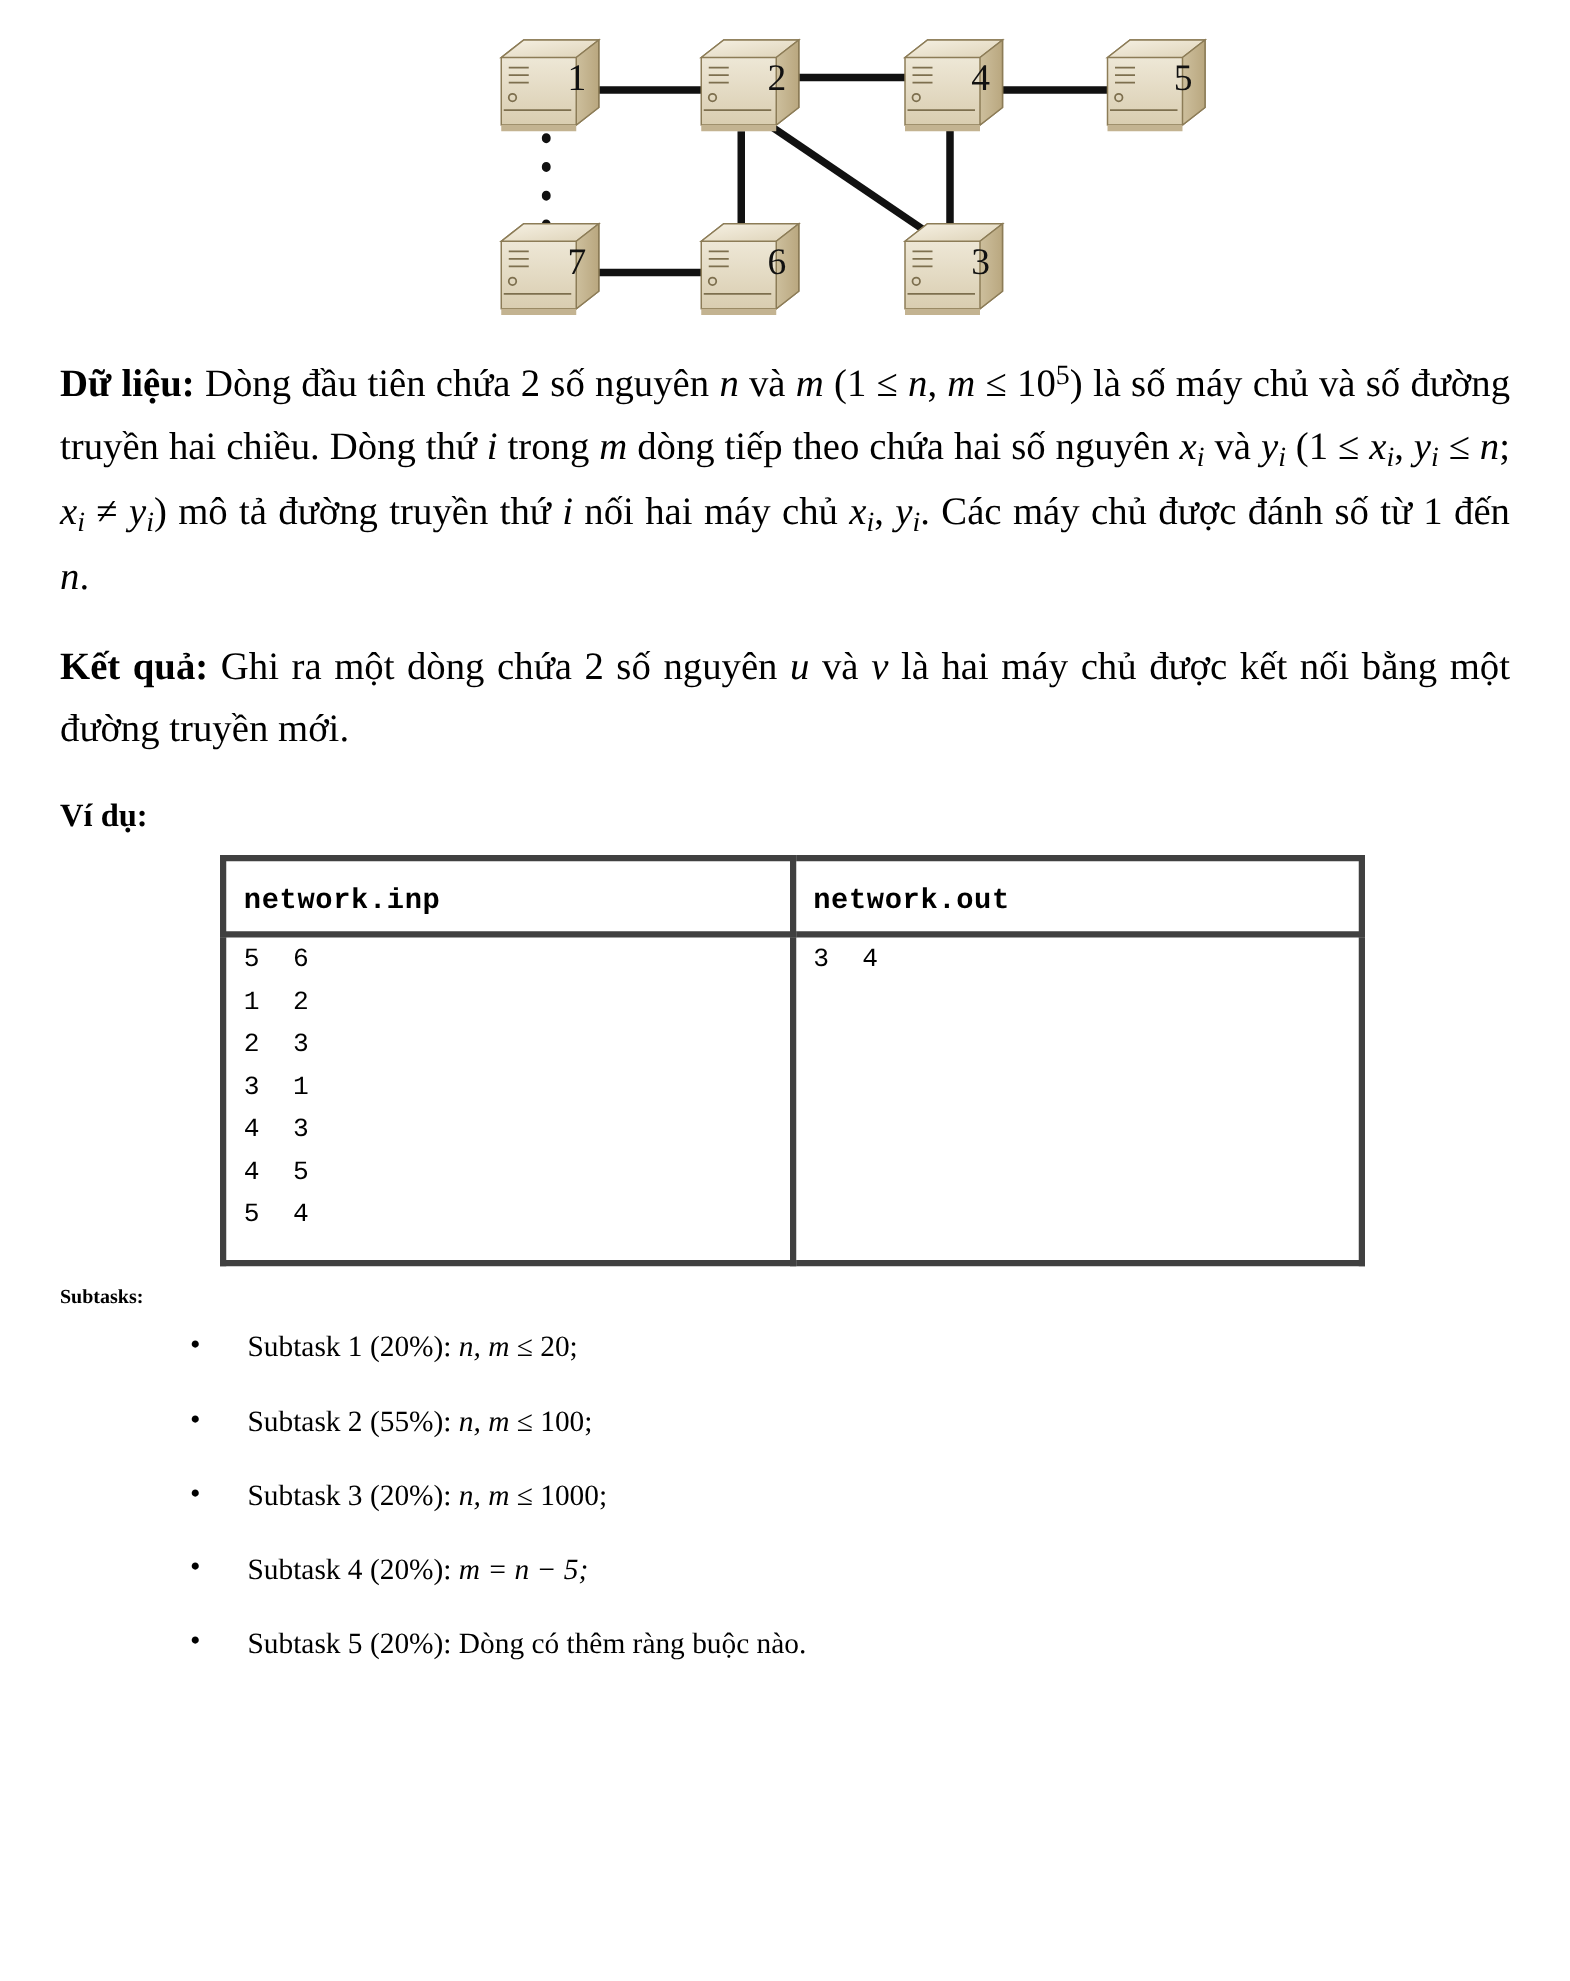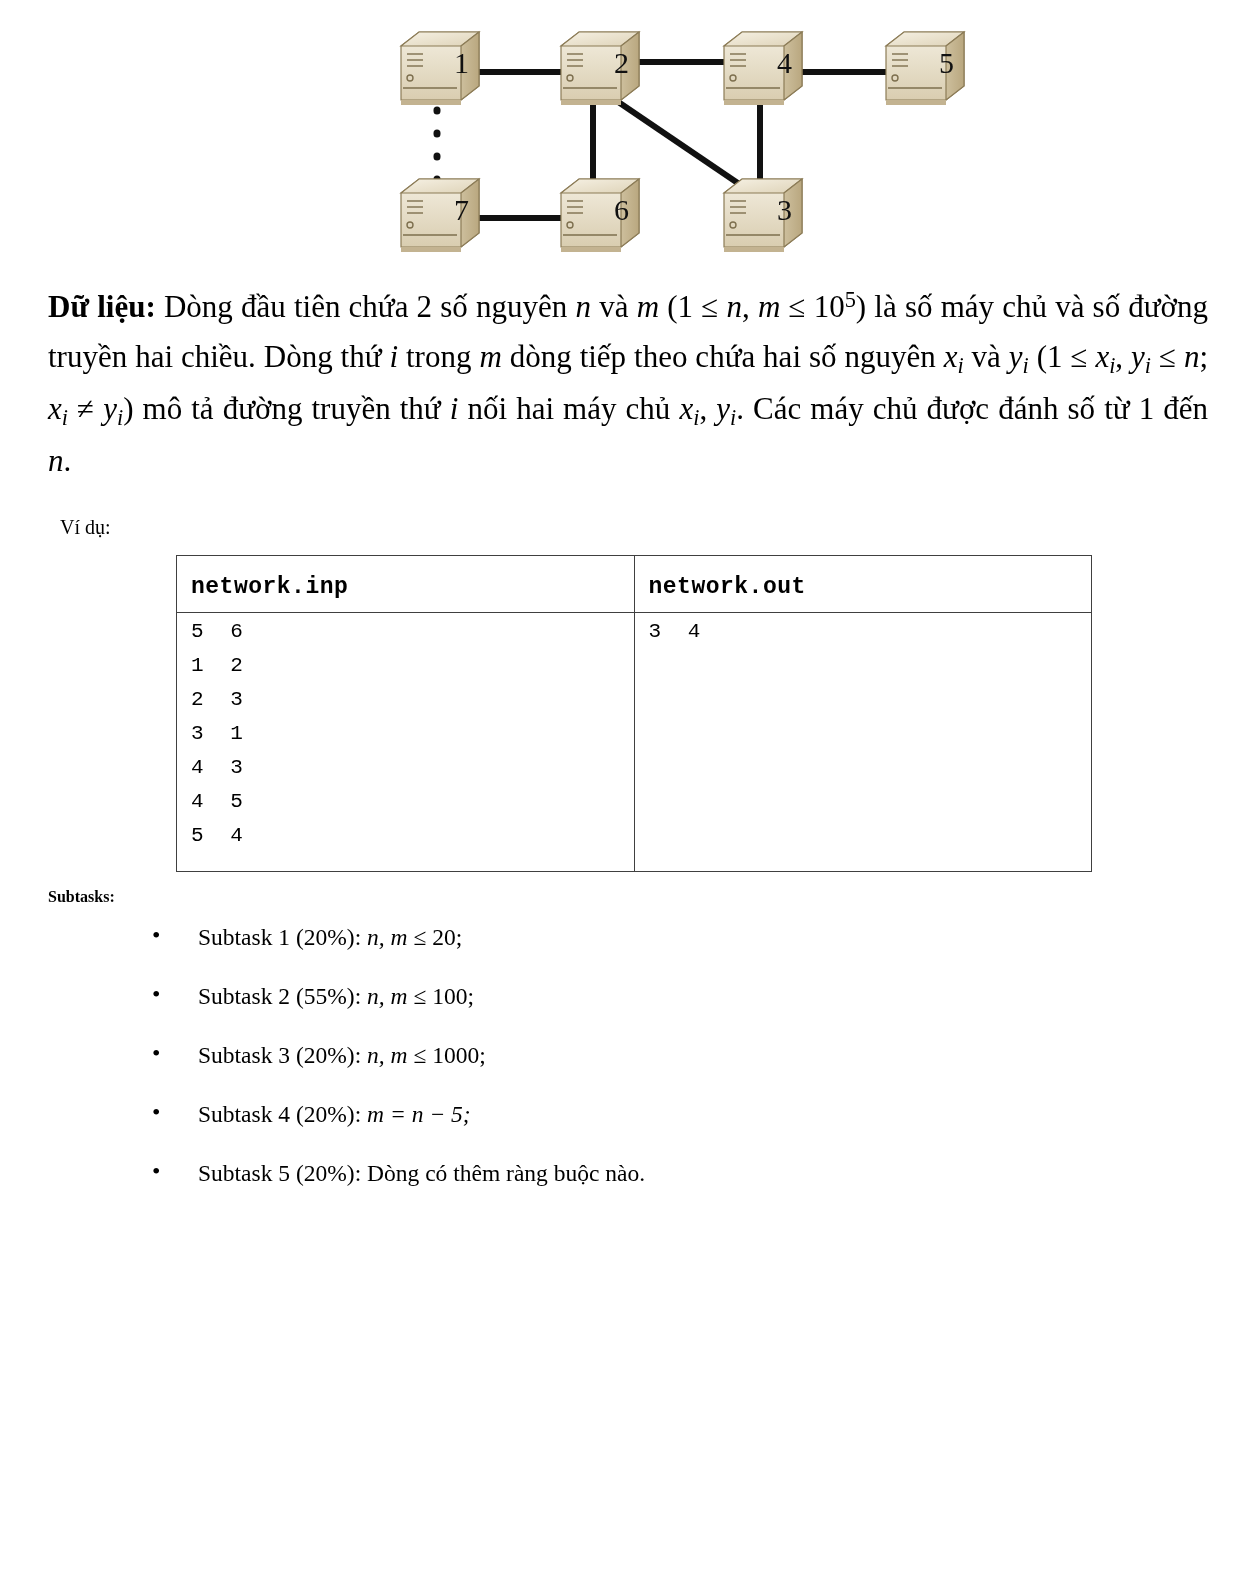--- a/index.html
+++ b/index.html
@@ -63,37 +63,37 @@
   .sub {
     font-size: 0.72em;
     vertical-align: -0.25em;
     font-style: italic;
   }
   .sup {
     font-size: 0.72em;
     vertical-align: 0.45em;
   }
   .heading {
-    font-size: 20px;
-    font-weight: normal;
-    margin: 30px 0 16px 12px;
+    font-size: 26px;
+    font-weight: bold;
+    margin: 30px 0 16px 0;
   }
 
   
   .example-wrap {
     margin: 0 0 6px 0;
     padding-left: 128px;
   }
   table.example {
     border-collapse: collapse;
     width: 916px;
     table-layout: fixed;
   }
   table.example td {
-    border: 1px solid #404040;
+    border: 5px solid #404040;
     vertical-align: top;
     padding: 2px 14px 18px 14px;
   }
   table.example td.head {
     padding-top: 18px;
     padding-bottom: 12px;
   }
   .mono {
     font-family: "Liberation Mono", monospace;
     font-size: 21px;
@@ -287,20 +287,21 @@
         </g>
         <circle cx="17" cy="50" r="3" fill="none" stroke="#7d6f4e" stroke-width="1.4"></circle>
         <line x1="10" y1="60" x2="64" y2="60" stroke="#7d6f4e" stroke-width="1.4"></line>
       </svg>
       <span class="num">3</span>
     </div>
   </div>
 
   <p class="para"><b>Dữ liệu:</b><span> Dòng đầu tiên chứa 2 số nguyên </span><i class="math">n</i><span> và </span><i class="math">m</i><span> (1 ≤ </span><i class="math">n</i><span>, </span><i class="math">m</i><span> ≤ 10</span><span class="sup">5</span><span>) là số máy chủ và số đường truyền hai chiều. Dòng thứ </span><i class="math">i</i><span> trong </span><i class="math">m</i><span> dòng tiếp theo chứa hai số nguyên </span><i class="math">x</i><i class="sub">i</i><span> và </span><i class="math">y</i><i class="sub">i</i><span> (1 ≤ </span><i class="math">x</i><i class="sub">i</i><span>, </span><i class="math">y</i><i class="sub">i</i><span> ≤ </span><i class="math">n</i><span>; </span><i class="math">x</i><i class="sub">i</i><span> ≠ </span><i class="math">y</i><i class="sub">i</i><span>) mô tả đường truyền thứ </span><i class="math">i</i><span> nối hai máy chủ </span><i class="math">x</i><i class="sub">i</i><span>, </span><i class="math">y</i><i class="sub">i</i><span>. Các máy chủ được đánh số từ 1 đến </span><i class="math">n</i><span>.</span></p>
 
+  <p class="para"><b>Kết quả:</b><span> Ghi ra một dòng chứa 2 số nguyên </span><i class="math">u</i><span> và </span><i class="math">v</i><span> là hai máy chủ được kết nối bằng một đường truyền mới.</span></p>
 
   <div class="heading">Ví dụ:</div>
 
   <div class="example-wrap">
     <table class="example">
       <tbody>
           <tr>
         <td class="head">
           <span class="filename">network.inp</span>
         </td>

